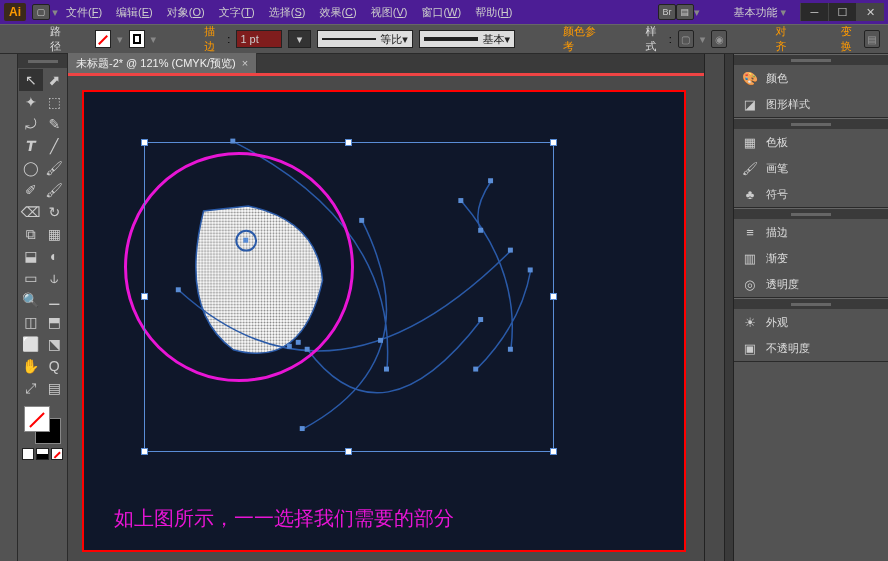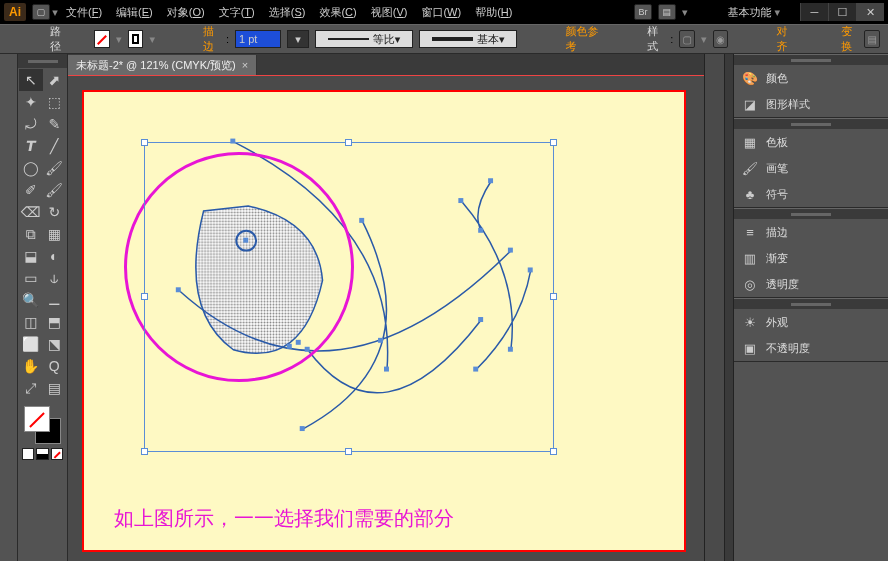--- a/index.html
+++ b/index.html
@@ -1,38 +1,38 @@
 <!DOCTYPE html>
 <html><head>
 <meta charset="utf-8">
 <style>
 * { margin: 0; padding: 0; box-sizing: border-box; font-family: "Microsoft YaHei", sans-serif; font-size: 11px; }
 body { width: 888px; height: 561px; background: #4a4a4a; overflow: hidden; position: relative; }
 
-.titlebar { height: 24px; background: #000000; display: flex; align-items: center; padding: 0 4px; }
+.titlebar { height: 24px; background: #4c1d95; display: flex; align-items: center; padding: 0 4px; }
 .ai-logo { width: 22px; height: 18px; background: #3b2a1a; color: #ff9a00; font-weight: bold; font-size: 12px; display: flex; align-items: center; justify-content: center; border-radius: 2px; margin-right: 6px; }
 .menubar { display: flex; align-items: flex-end; gap: 2px; }
 .menu-item { color: #ccc; padding: 2px 6px; cursor: pointer; }
 .menu-item .u { text-decoration: underline; }
-.title-right { margin-left: auto; display: flex; align-items: center; gap: 6px; }
+.title-right { margin-left: auto; display: flex; align-items: center; }
 .small-icon { width: 18px; height: 16px; background: #555; border: 1px solid #222; border-radius: 2px; display: inline-flex; align-items: center; justify-content: center; color: #ccc; font-size: 9px; }
 .workspace-label { color: #ccc; padding: 0 6px; margin-left: 28px; }
 .win-controls { display: flex; margin-left: 8px; }
 .win-btn { width: 28px; height: 18px; display: flex; align-items: center; justify-content: center; color: #ccc; background: #2a2a2a; border-left: 1px solid #444; }
 .win-btn.close { background: #444; }
 
 .controlbar { height: 30px; background: #535353; border-top: 1px solid #666; border-bottom: 1px solid #2a2a2a; display: flex; align-items: center; padding: 0 8px; gap: 6px; }
 .ctrl-label { color: #ddd; margin-left: 42px; }
 .ctrl-label.orange { color: #ff9a00; }
 .swatch { width: 20px; height: 18px; border: 1px solid #222; background: #fff; position: relative; }
 .swatch.nofill::after { content: ""; position: absolute; left: 1px; right: 1px; top: 50%; height: 2px; background: red; transform: rotate(-45deg); }
 .swatch.black { background: #000; }
-.stroke-input { width: 46px; height: 18px; background: #1d4ed8; color: #ccc; border: 1px solid #222; padding: 1px 3px; }
+.stroke-input { width: 46px; height: 18px; background: #7f1d1d; color: #ccc; border: 1px solid #222; padding: 1px 3px; }
 .stroke-drop { width: 28px; height: 18px; background: #333; color: #ccc; border: 1px solid #222; display: flex; align-items: center; justify-content: center; }
-.wide-drop { width: 120px; height: 18px; background: #ddd; color: #222; border: 1px solid #222; display: flex; align-items: center; justify-content: space-between; padding: 0 12px; }
+.wide-drop { width: 120px; height: 18px; background: #ddd; color: #222; border: 1px solid #222; display: flex; align-items: center; justify-content: space-between; padding: 0 4px; }
 .wide-drop .line { flex: 1; height: 2px; background: #222; margin-right: 4px; }
 .gray-icon { width: 20px; height: 18px; background: #555; border: 1px solid #222; border-radius: 2px; display:inline-flex; align-items:center; justify-content:center; color:#999; font-size:10px; }
 
 .body-row { display: flex; height: calc(561px - 54px); }
 .toolcol { width: 18px; background: #535353; border-right: 1px solid #2a2a2a; }
 .toolpanel { width: 50px; background: #535353; border-right: 1px solid #2a2a2a; display: flex; flex-direction: column; }
 .tool-header { height: 14px; background: #3a3a3a; display: flex; align-items: center; justify-content: center; }
 .tool-grip { width: 30px; height: 3px; background: #666; }
 .tool-grid { display: grid; grid-template-columns: 1fr 1fr; gap: 0; padding: 1px; }
 .tool-btn { height: 22px; display: flex; align-items: center; justify-content: center; color: #ccc; font-size: 14px; border: 1px solid transparent; cursor: pointer; }
@@ -41,25 +41,25 @@
 .main-swatch { position: relative; height: 42px; }
 .sw-back { position: absolute; right: 4px; bottom: 2px; width: 26px; height: 26px; background: #000; border: 1px solid #888; }
 .sw-front { position: absolute; left: 4px; top: 2px; width: 26px; height: 26px; background: #fff; border: 1px solid #888; }
 .sw-front::after { content:""; position:absolute; left:2px; right:2px; top:50%; height:2px; background:red; transform:rotate(-45deg); }
 .mini-swatches { display: flex; gap: 2px; padding: 2px; }
 .mini-sw { width: 14px; height: 12px; background: #fff; border: 1px solid #222; position: relative; }
 .mini-sw.half { background: linear-gradient(#fff 50%, #000 50%); }
 .mini-sw.nof::after { content:""; position:absolute; left:1px; right:1px; top:50%; height:1.5px; background:red; transform:rotate(-45deg); }
 
 .doc-area { flex: 1; background: #4a4a4a; display: flex; flex-direction: column; }
-.tabbar { height: 22px; background: #3a3a3a; display: flex; align-items: flex-end; border-bottom: 1px solid #ef4444; }
+.tabbar { height: 22px; background: #3a3a3a; display: flex; align-items: flex-end; border-bottom: 3px solid #ef4444; }
 .doc-tab { height: 20px; background: #6a6a6a; color: #eee; padding: 2px 8px; display: flex; align-items: center; gap: 6px; border-right: 1px solid #333; }
 .doc-tab .x { color: #ccc; cursor: pointer; }
 .canvas-wrap { flex: 1; padding: 14px; overflow: hidden; position:relative; }
-.canvas-border { border: 2px solid #ff0000; background: #fef9c3; width: 604px; height: 462px; position: relative; text-decoration: underline; }
+.canvas-border { border: 2px solid #ff0000; background: #0f172a; width: 604px; height: 462px; position: relative; text-decoration: underline; }
 .selection-box { position: absolute; border: 1px solid #5a8dd6; left: 60px; top: 50px; width: 410px; height: 310px; }
 .sel-handle { position: absolute; width: 7px; height: 7px; background: #fff; border: 1px solid #5a8dd6; }
 .sel-handle.tl{left:-4px;top:-4px}.sel-handle.tm{left:50%;top:-4px;margin-left:-4px}.sel-handle.tr{right:-4px;top:-4px}
 .sel-handle.ml{left:-4px;top:50%;margin-top:-4px}.sel-handle.mr{right:-4px;top:50%;margin-top:-4px}
 .sel-handle.bl{left:-4px;bottom:-4px}.sel-handle.bm{left:50%;bottom:-4px;margin-left:-4px}.sel-handle.br{right:-4px;bottom:-4px}
 .big-circle { position: absolute; left: 40px; top: 60px; width: 230px; height: 230px; border: 3px solid #e815d5; border-radius: 50%; }
 svg.drawing { position: absolute; left: 0; top: 0; width:100%; height:100%; }
 .caption { position: absolute; left: 30px; bottom: 18px; color: #e815d5; font-size: 20px; font-family: SimSun, serif; }
 
 .rpanel { width: 154px; background: #535353; display: flex; flex-direction: column; }

